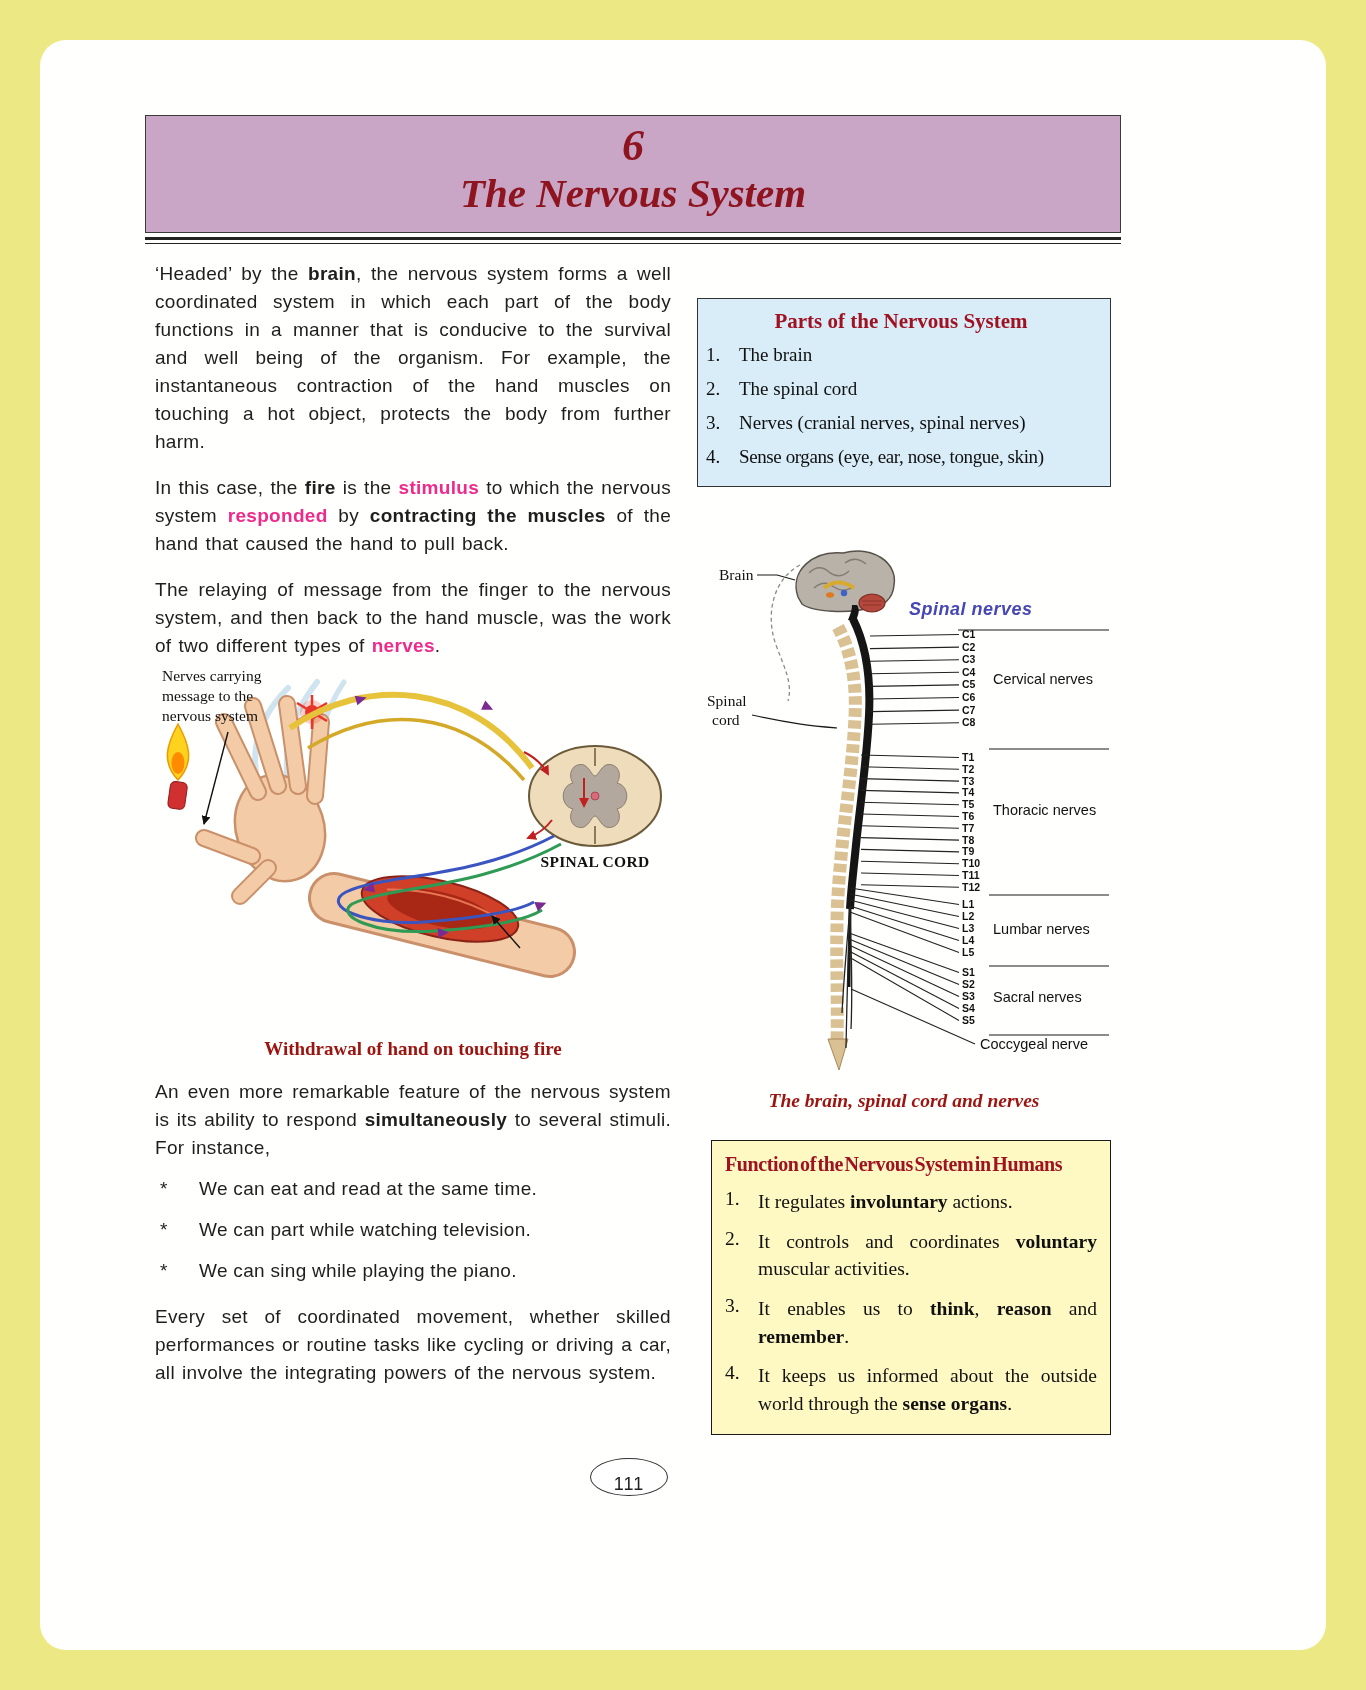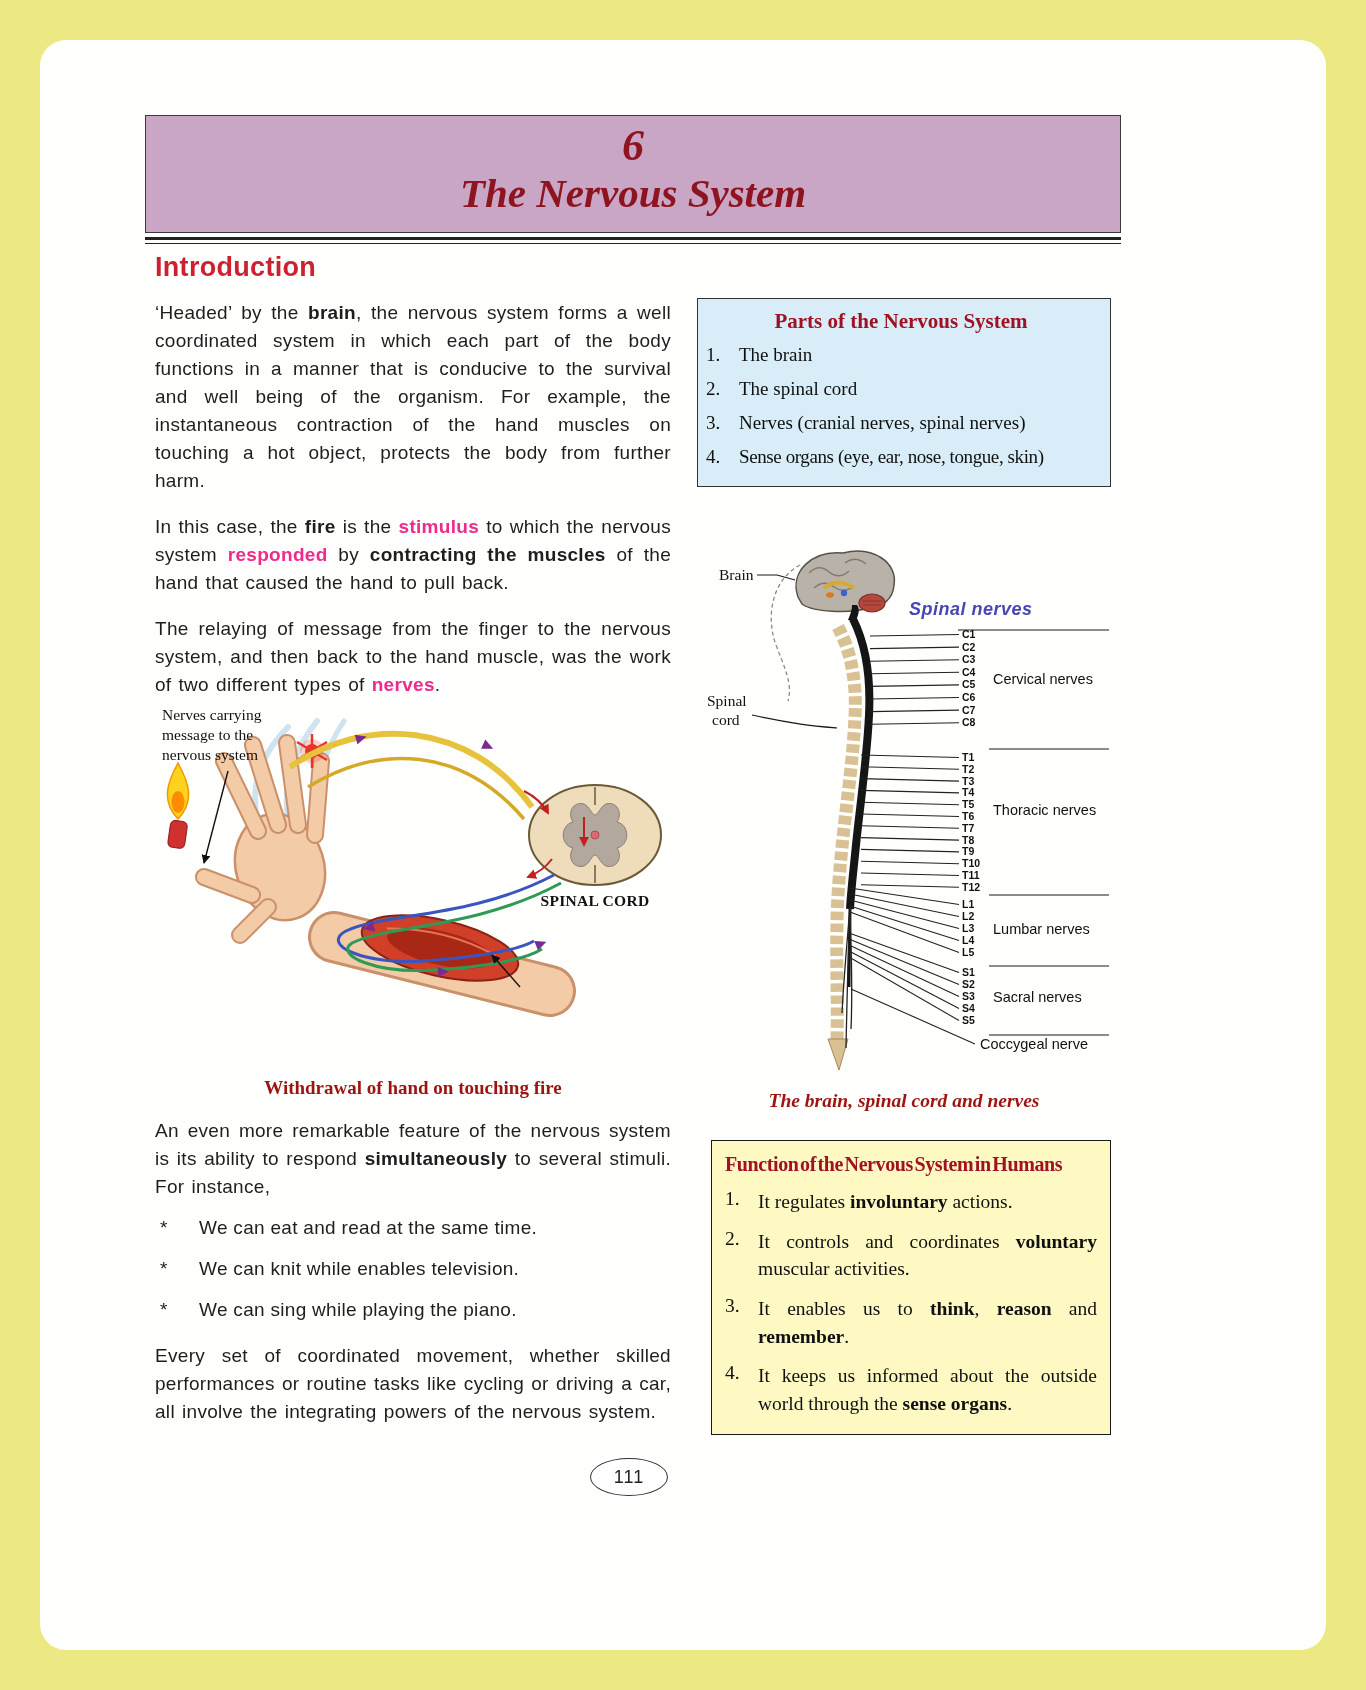--- a/index.html
+++ b/index.html
@@ -29,21 +29,21 @@
   .parts-item{display:flex;font-size:19px;margin-top:8px;line-height:26px}
   .parts-num{width:37px;flex:none;padding-left:4px}
   .tight{letter-spacing:-0.4px}
   .spine-figure{position:relative;margin-top:56px;height:535px}
   .spine-caption{text-align:center;font-weight:bold;font-style:italic;font-size:19.5px;color:#9c1410;margin-top:12px}
   .function-box{border:1.6px solid #1a1a1a;padding:12px 13px 16px;margin-top:28px;margin-left:14px;background:#fef9c3}
   .function-title{color:#a01222;font-weight:bold;font-size:20px;letter-spacing:-0.4px;word-spacing:-3px}
   .fn-item{display:flex;font-size:19.5px;margin-top:12px}
   .fn-num{width:33px;flex:none}
   .fn-text{text-align:justify;line-height:1.42}
-  .page-number{position:absolute;left:550px;top:1418px;width:78px;height:38px;border:1.3px solid #333;border-radius:50%;display:flex;align-items:center;justify-content:center;font-size:18px;letter-spacing:1px;color:#222;background:#fff}
+  .page-number{position:absolute;left:550px;top:1418px;width:78px;height:38px;border:1.3px solid #333;border-radius:50%;display:flex;align-items:flex-end;justify-content:center;font-size:18px;letter-spacing:1px;color:#222;background:#fff}
   
   .sep{stroke:#1a1a1a;stroke-width:1.1}
   .ptr{stroke:#1a1a1a;stroke-width:1.2;fill:none}
   .ptrb{stroke:#111;stroke-width:1.4;fill:none}
   .dashp{stroke:#8a8a8a;stroke-width:1.3;fill:none;stroke-dasharray:4 3}
   .cauda{stroke:#222;stroke-width:1.3;fill:none}
   .serif-label{font-family:"Liberation Serif",serif;font-size:15.5px;fill:#111}
   .spinal-nerves{font-family:"Liberation Sans",sans-serif;font-size:18px;font-style:italic;font-weight:bold;fill:#4646b4;letter-spacing:.5px}
   .nerve-line{stroke:#222;stroke-width:1.1}
   .vert-label{font-family:"Liberation Sans",sans-serif;font-size:10.5px;font-weight:bold;fill:#111}
@@ -54,21 +54,20 @@
 
 <div class="page">
 
   <div class="chapter-header">
     <div class="chapter-number">6</div>
     <div class="chapter-title">The Nervous System</div>
   </div>
   <div class="double-rule"></div>
 
   <div class="left-col">
-    <h2 class="intro-heading">Introduction</h2>
 
     <p class="body-p first"><span>‘Headed’ by the </span><span class="b">brain</span><span>, the nervous system forms a well coordinated system in which each part of the body functions in a manner that is conducive to the survival and well being of the organism. For example, the instantaneous contraction of the hand muscles on touching a hot object, protects the body from further harm.</span></p>
 
     <p class="body-p"><span>In this case, the </span><span class="b">fire</span><span> is the </span><span class="pink">stimulus</span><span> to which the nervous system </span><span class="pink">responded</span><span> by </span><span class="b">contracting the muscles</span><span> of the hand that caused the hand to pull back.</span></p>
 
     <p class="body-p"><span>The relaying of message from the finger to the nervous system, and then back to the hand muscle, was the work of two different types of </span><span class="pink">nerves</span><span>.</span></p>
 
     <div class="hand-figure">
       <svg width="550" height="370" viewBox="0 0 550 370">
         <defs>
@@ -159,21 +158,21 @@
     <div class="fig-caption">Withdrawal of hand on touching fire</div>
 
     <p class="body-p"><span>An even more remarkable feature of the nervous system is its ability to respond </span><span class="b">simultaneously</span><span> to several stimuli. For instance,</span></p>
 
     <div class="bullet-row">
         <span class="bullet-star">*</span>
         <span>We can eat and read at the same time.</span>
       </div>
     <div class="bullet-row">
         <span class="bullet-star">*</span>
-        <span>We can knit while enables television.</span>
+        <span>We can part while watching television.</span>
       </div>
     <div class="bullet-row">
         <span class="bullet-star">*</span>
         <span>We can sing while playing the piano.</span>
       </div>
 
     <p class="body-p">Every set of coordinated movement, whether skilled performances or routine tasks like cycling or driving a car, all involve the integrating powers of the nervous system.</p>
   </div>
 
   <div class="right-col">

